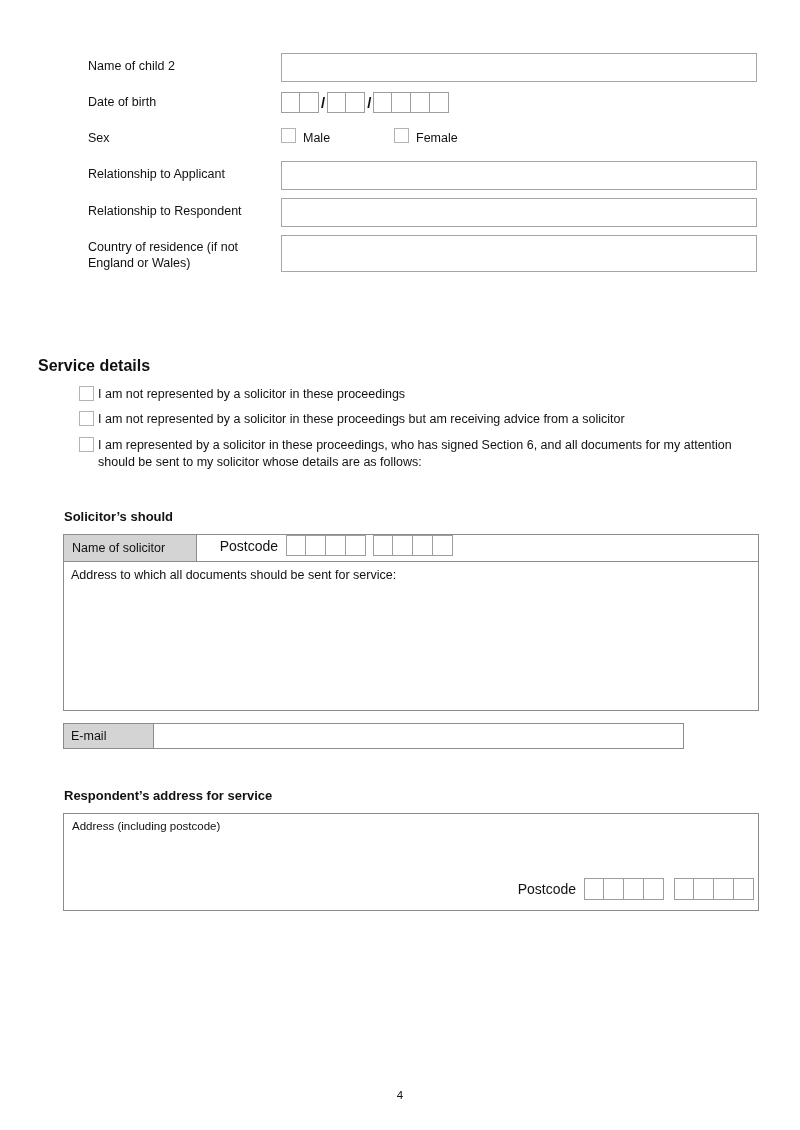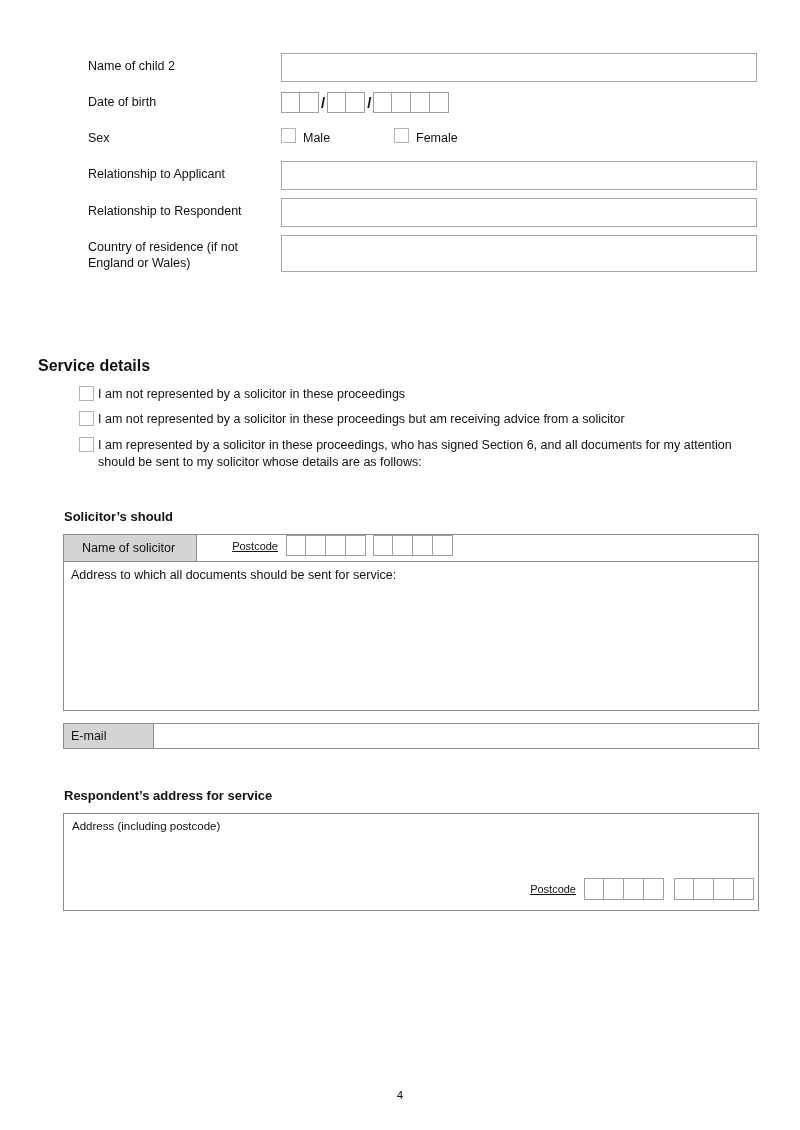--- a/index.html
+++ b/index.html
@@ -20,35 +20,35 @@
   .h1{position:absolute;font-size:16px;font-weight:bold;}
   .h2{position:absolute;font-size:13px;font-weight:bold;}
   .opt{position:absolute;left:79px;width:683px;display:flex;align-items:flex-start;}
   .opt .cb{flex:0 0 15px;margin-top:0px;}
   .opt-text{font-size:12.5px;line-height:17px;margin-left:4px;width:660px;}
   
   .sol-table{position:absolute;left:63px;top:534px;width:696px;height:177px;
              box-sizing:border-box;border:1px solid #8c8c8c;background:#fff;}
   .st-row{display:flex;height:27px;border-bottom:1px solid #8c8c8c;box-sizing:border-box;}
   .st-label{box-sizing:border-box;width:133px;background:#d4d4d4;border-right:1px solid #8c8c8c;
-            font-size:12.5px;display:flex;align-items:center;padding-left:18px;}
+            font-size:12.5px;display:flex;align-items:center;padding-left:8px;}
   .st-value{flex:1;background:#fff;}
   .st-addr-row{display:flex;height:121px;box-sizing:border-box;flex-direction:column;}
   .st-addr-left{position:relative;box-sizing:border-box;width:395px;}
   .st-addr-label{position:absolute;left:7px;top:6px;font-size:12.5px;}
   .pc-row{position:absolute;display:flex;align-items:center;}
   .pc-row .gap{width:7px;}
-  .pc-label{font-size:11px;margin-right:8px;text-decoration:underline;}
+  .pc-label{font-size:14px;margin-right:8px;}
   .st-addr-right{flex:1;display:flex;flex-direction:column;border-left:1px solid #8c8c8c;}
   .st-sub-row{flex:1;display:flex;border-bottom:1px solid #9e9e9e;box-sizing:border-box;}
   .st-sub-row:last-child{border-bottom:none;}
   .st-sub-label{box-sizing:border-box;width:105px;background:#d4d4d4;border-right:1px solid #8c8c8c;
                 font-size:12.5px;display:flex;align-items:center;padding-left:8px;}
   .st-sub-value{flex:1;background:#fff;}
-  .email-row{position:absolute;left:63px;top:723px;width:696px;height:26px;box-sizing:border-box;
+  .email-row{position:absolute;left:63px;top:723px;width:621px;height:26px;box-sizing:border-box;
              border:1px solid #8c8c8c;display:flex;background:#fff;}
   .email-label{box-sizing:border-box;width:90px;background:#d4d4d4;border-right:1px solid #8c8c8c;
                font-size:12.5px;display:flex;align-items:center;padding-left:7px;}
   .email-value{flex:1;}
   .resp-box{position:absolute;left:63px;top:813px;width:696px;height:98px;box-sizing:border-box;
             border:1px solid #8c8c8c;background:#fff;padding-left:17px;}
   .resp-label{position:absolute;left:8px;top:6px;font-size:11.5px;}
   .page-num{position:absolute;left:0;right:0;top:1089px;text-align:center;font-size:11.5px;}
 </style>
 </head>

